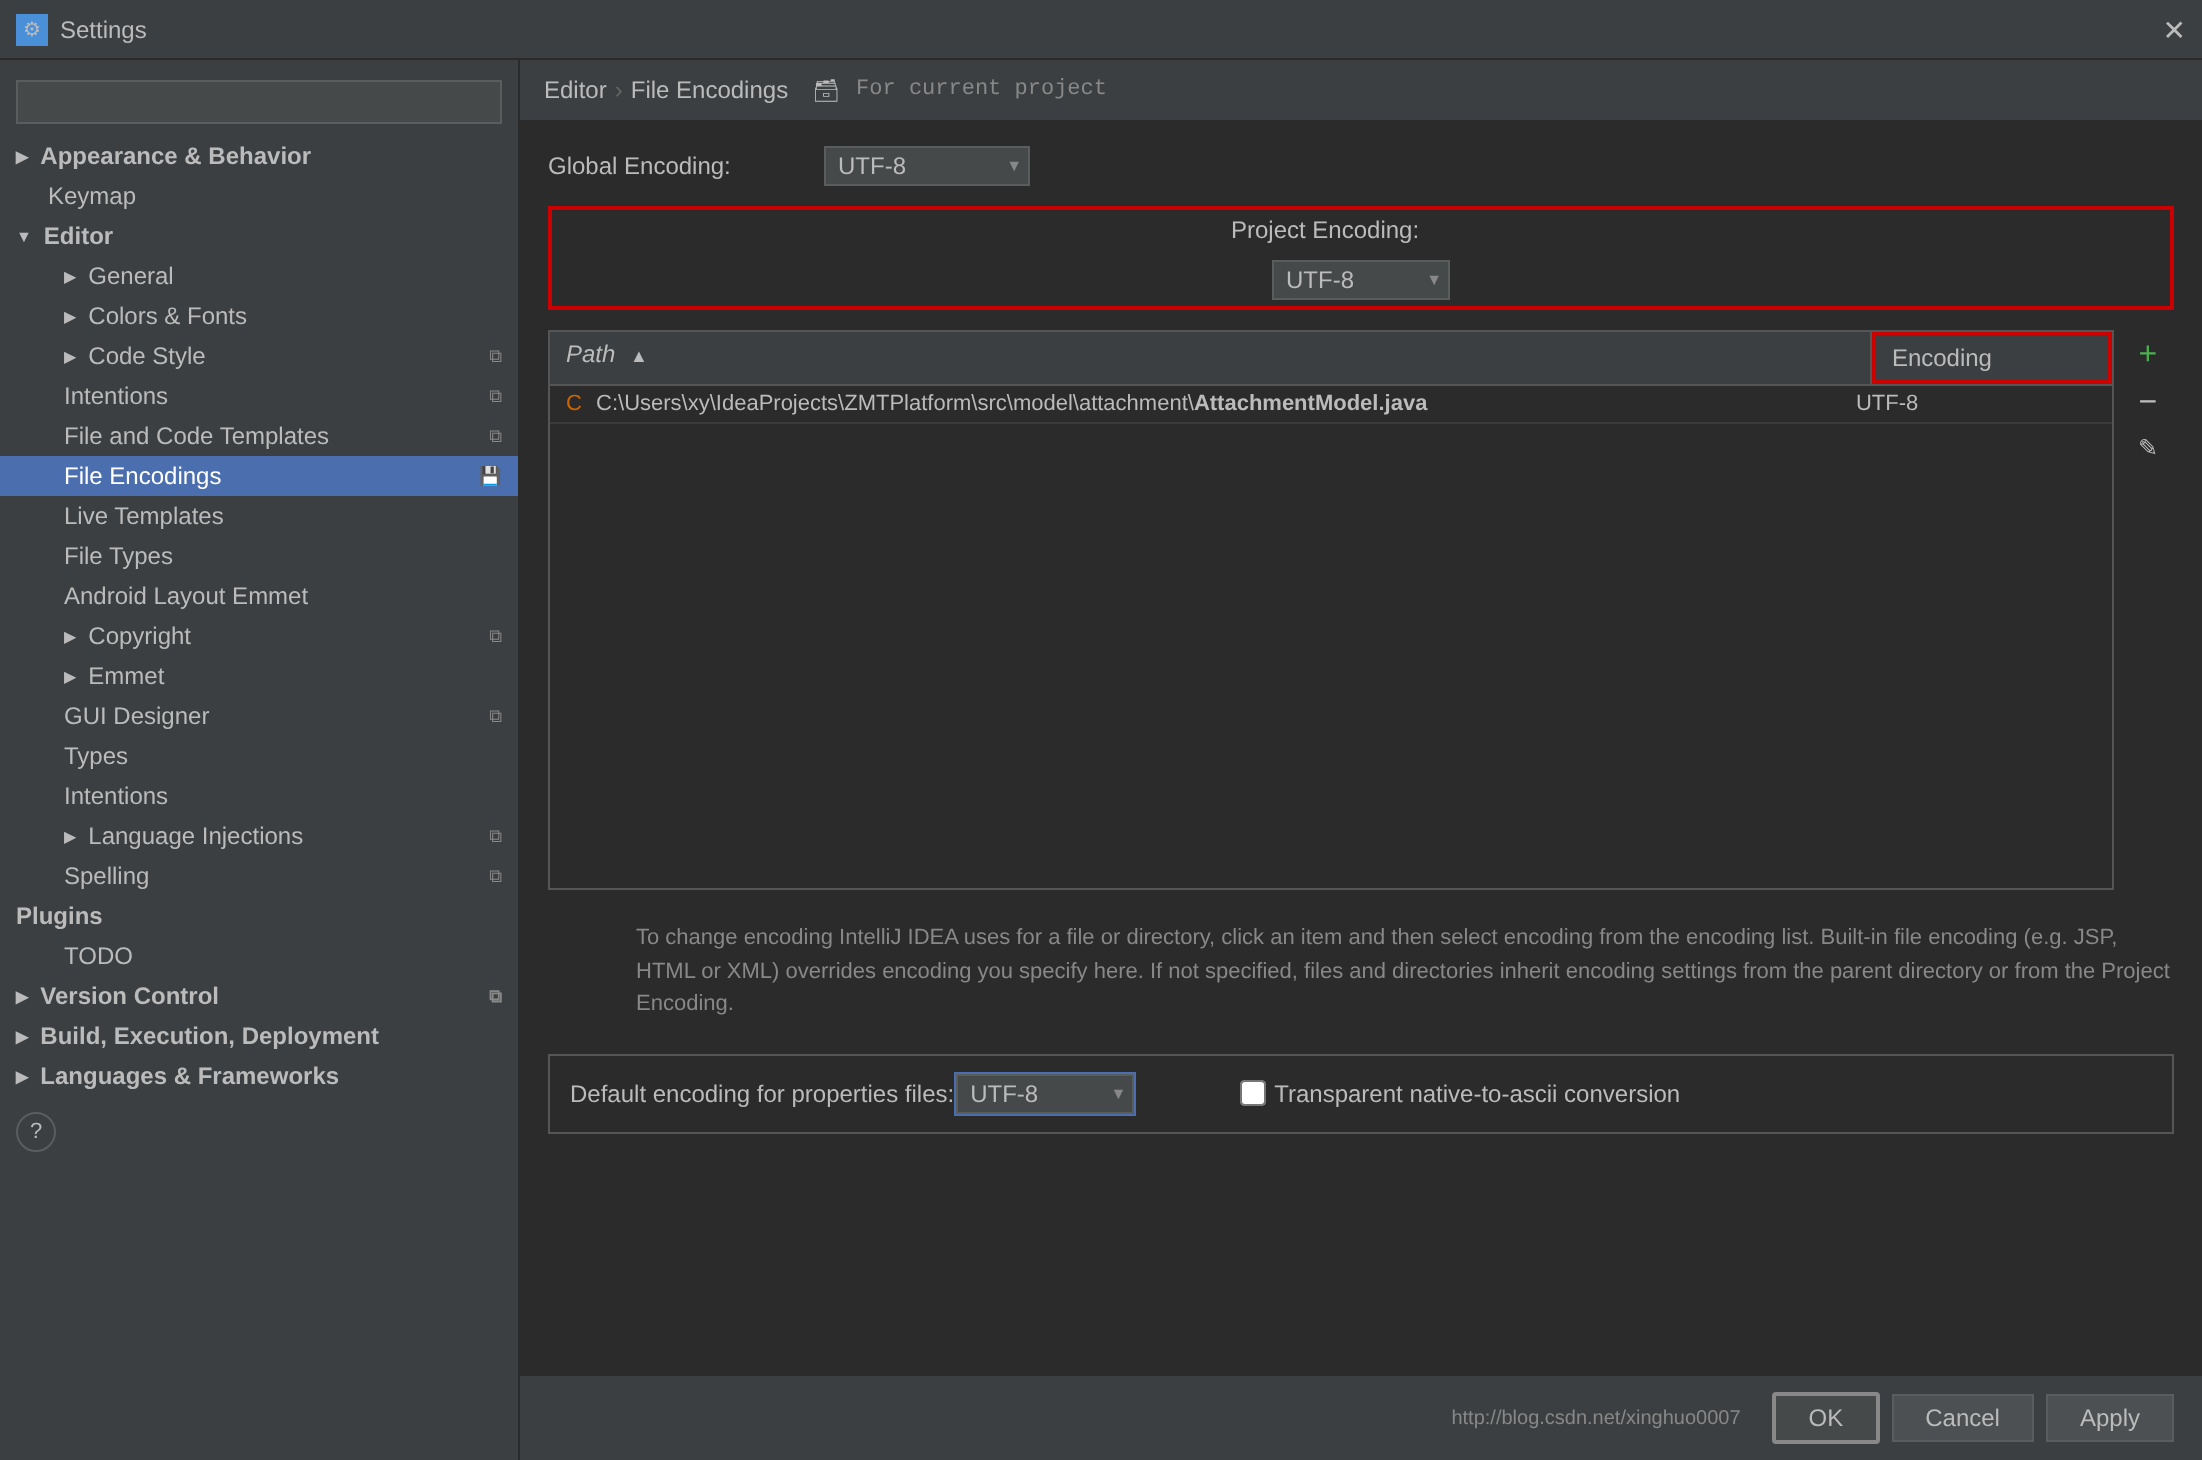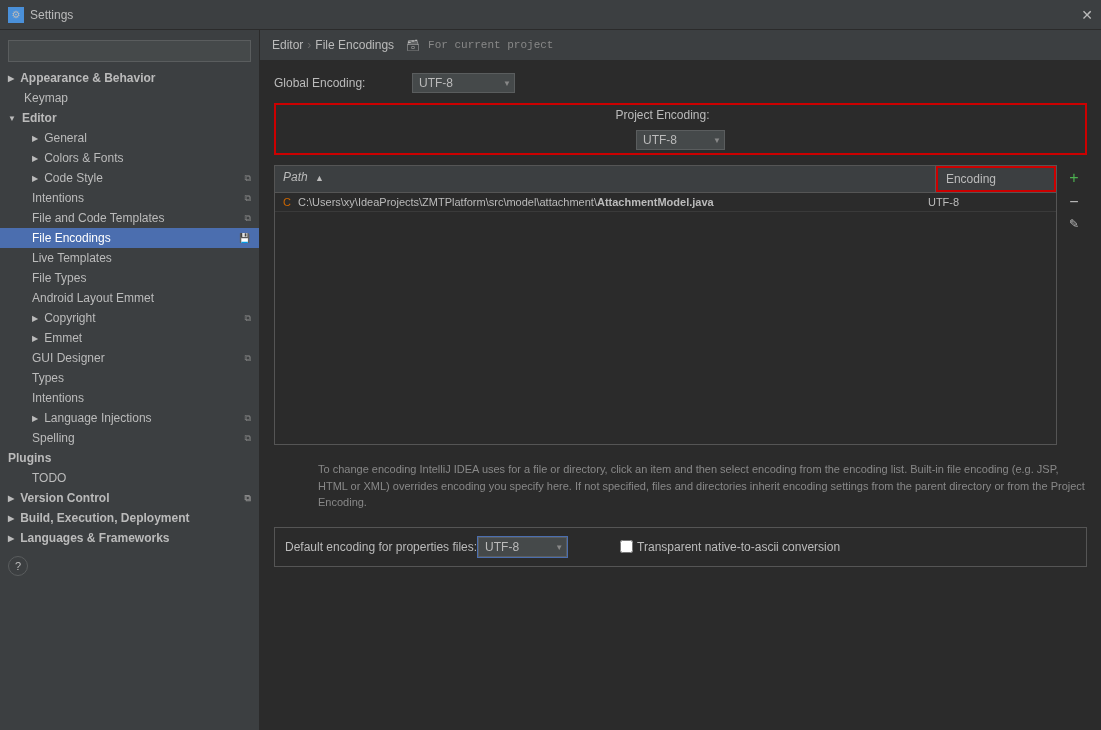--- a/index.html
+++ b/index.html
@@ -310,15 +310,21 @@
           </div>
           <div class="checkbox-row" style="margin-left: 12px;">
             <input type="checkbox" style="">
             <label class="checkbox-label">Transparent native-to-ascii conversion</label>
           </div>
         </div>
       </div>
 
     </div>
 
+    <div class="bottom-bar">
+      <span class="url-text">http://blog.csdn.net/xinghuo0007</span>
+      <button class="btn primary" style="border: 2px solid #888; border-radius: 2px;">OK</button>
+      <button class="btn">Cancel</button>
+      <button class="btn">Apply</button>
+    </div>
 
   </div>
 </div>
 
 </body></html>

